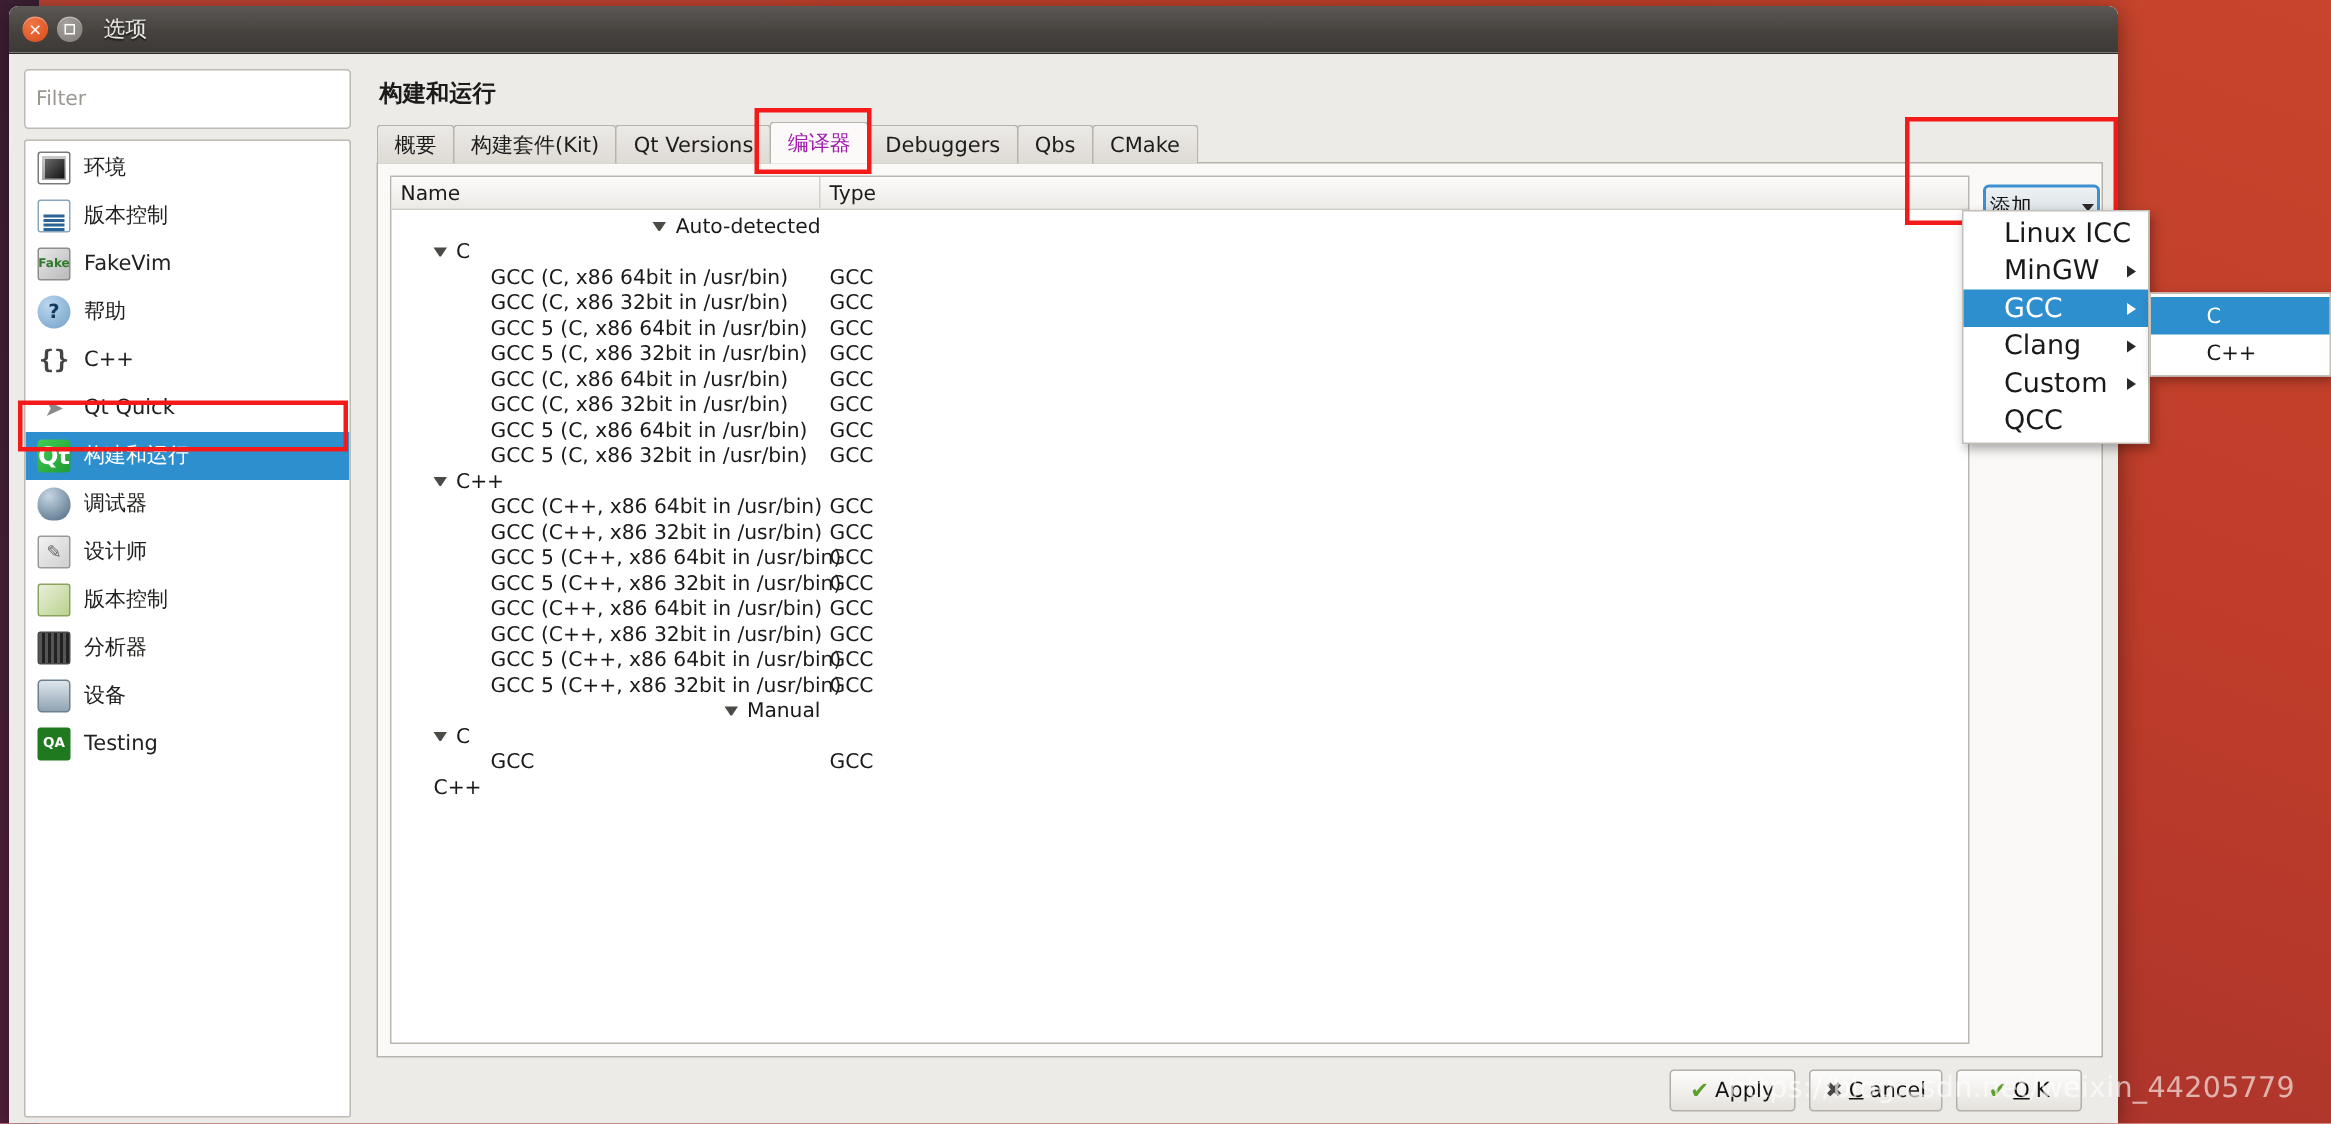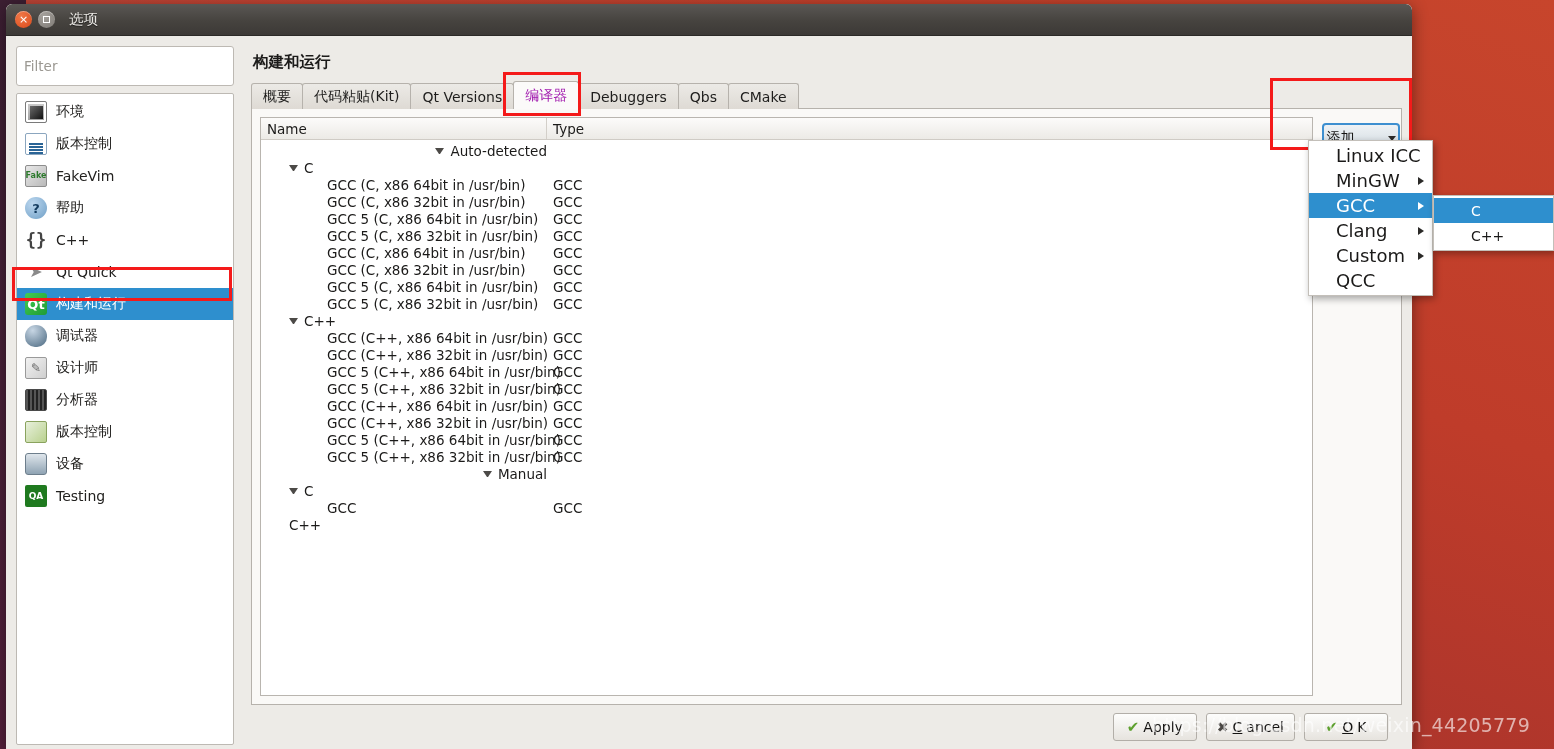--- a/index.html
+++ b/index.html
@@ -93,21 +93,21 @@
   }
   .ic-env   { background: linear-gradient(180deg,#cfcfcf,#9c9c9c); border:1px solid #7a7a7a;
               box-shadow: inset 0 0 0 2px #fff; }
   .ic-env i { display:block; width:13px; height:13px; background: linear-gradient(135deg,#6b6b6b,#111); }
   .ic-text  { background:#fff; border:1px solid #8ba6bf; position:relative; }
   .ic-text i{ display:block; width:14px; height:1.6px; background:#2a6496; box-shadow:0 3px 0 #2a6496,0 6px 0 #2a6496,0 9px 0 #2a6496; }
   .ic-fake  { background: linear-gradient(135deg,#e8e8e8,#b9b9b9); border:1px solid #8d8d8d; color:#2d7a2d; font-weight:bold; font-size:8px;}
   .ic-help  { background: radial-gradient(circle at 35% 30%, #bcd7ef, #6f9fc6); border-radius:50%; color:#123a5e; font-weight:bold; font-size:13px; }
   .ic-cpp   { color:#444; font-size:17px; font-weight:bold; font-family:"DejaVu Sans Mono", monospace; }
   .ic-qtq   { color:#8a8a8a; font-size:16px; }
-  .ic-qt    { background: linear-gradient(135deg,#41cd52,#1f9b36); color:#fff; font-weight:bold; font-size:13px; border-radius:3px; }
+  .ic-qt    { background: linear-gradient(135deg,#41cd52,#1f9b36); color:#fff; font-weight:bold; font-size:16px; border-radius:3px; }
   .ic-dbg   { background: radial-gradient(circle at 35% 25%, #c7d6e4, #4a6880); border-radius:50% 50% 45% 45%; }
   .ic-des   { background: linear-gradient(135deg,#f2f2f2,#cfcfcf); border:1px solid #9a9a9a; color:#666; font-size:12px; }
   .ic-ana   { background: linear-gradient(180deg,#6e6e6e,#2e2e2e); border:1px solid #4a4a4a;
               background-image: repeating-linear-gradient(90deg,#555 0 2px,#222 2px 4px); }
   .ic-vcs   { background: linear-gradient(135deg,#e8f0dc,#b9d18e); border:1px solid #8aa35e; }
   .ic-dev   { background: linear-gradient(180deg,#dfe6ec,#8fa3b3); border:1px solid #6d7e8c; border-radius:3px; }
   .ic-paste { background: linear-gradient(135deg,#f0e2c2,#c9a86a); border:1px solid #9c7f44; }
   .ic-test  { background:#1f7a1f; color:#fff; font-weight:bold; font-size:9px; border-radius:2px; }
 
   
@@ -331,49 +331,49 @@
           <span class="cat-icon ic-dbg"></span>
           <span>调试器</span>
         </div>
 
         <div class="cat-item">
           <span class="cat-icon ic-des">✎</span>
           <span>设计师</span>
         </div>
 
         <div class="cat-item">
+          <span class="cat-icon ic-vcs"></span>
+          <span>版本控制</span>
+        </div>
+
+        <div class="cat-item">
           <span class="cat-icon ic-ana"></span>
           <span>分析器</span>
         </div>
 
         <div class="cat-item">
-          <span class="cat-icon ic-vcs"></span>
-          <span>版本控制</span>
-        </div>
-
-        <div class="cat-item">
           <span class="cat-icon ic-dev"></span>
           <span>设备</span>
         </div>
 
 
         <div class="cat-item">
           <span class="cat-icon ic-test">QA</span>
           <span>Testing</span>
         </div>
 
       </div>
     </div>
 
     <div id="main">
       <div id="page-title">构建和运行</div>
 
       <div id="tabbar">
         <div class="tab">概要</div>
-        <div class="tab">代码粘贴(Kit)</div>
+        <div class="tab">构建套件(Kit)</div>
         <div class="tab">Qt Versions</div>
         <div class="tab active">编译器</div>
         <div class="tab">Debuggers</div>
         <div class="tab">Qbs</div>
         <div class="tab">CMake</div>
       </div>
 
       <div id="tab-content">
 
         <div id="tree-wrap">

